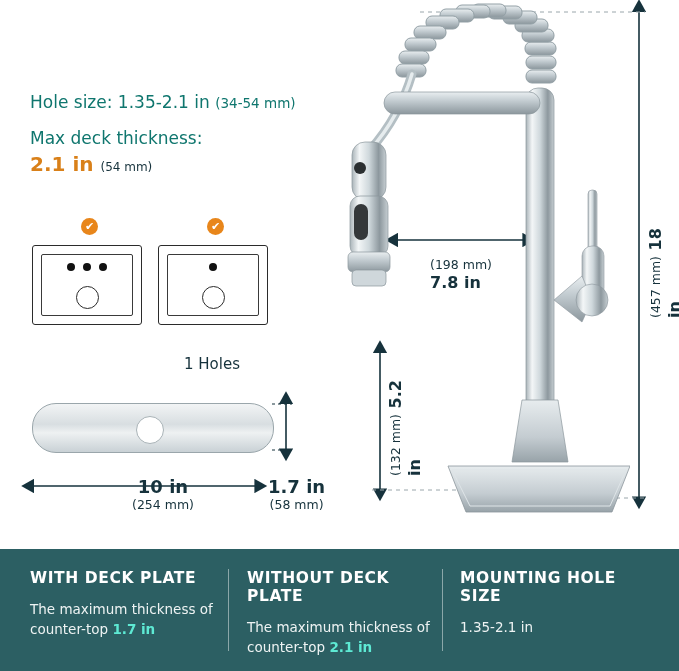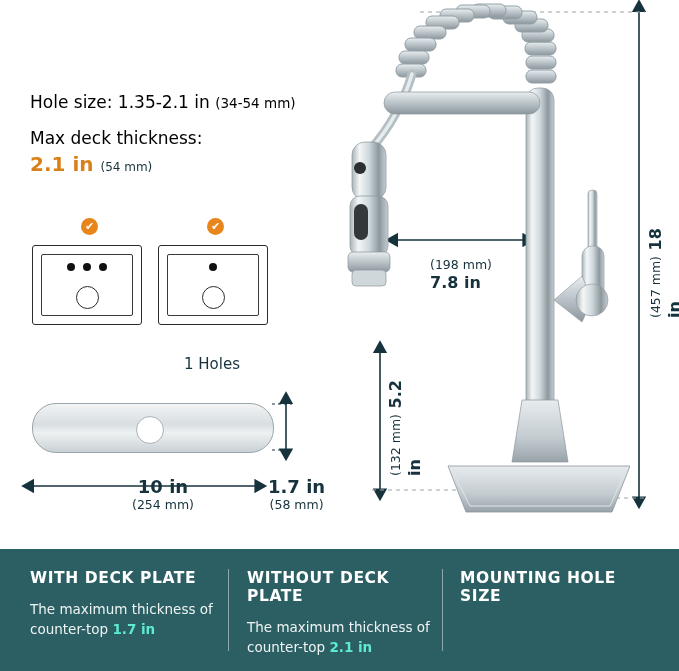--- a/index.html
+++ b/index.html
@@ -33,21 +33,21 @@
     font-size: 23px;
     letter-spacing: 0.4px;
     color: #16323c;
     line-height: 1.22;
     text-transform: uppercase;
   }
   .spec {
     position: absolute;
     left: 30px;
     font-family: "DejaVu Sans", sans-serif;
-    color: #000000;
+    color: #0f766e;
     font-size: 17px;
   }
   .spec-hole { top: 92px; }
   .spec-deck { top: 128px; }
   .spec-val {
     position: absolute;
     left: 30px;
     top: 152px;
     font-family: "DejaVu Sans", sans-serif;
     font-weight: bold;
@@ -386,16 +386,19 @@
 
     <div class="col" id="band-c2">
       <div class="t">WITHOUT DECK PLATE</div>
       <div class="d">
         <span>The maximum thickness of counter-top </span><b>2.1 in</b>
       </div>
     </div>
 
     <div class="col" id="band-c3">
       <div class="t">MOUNTING HOLE SIZE</div>
+      <div class="d">
+        <span>1.35-2.1 in</span>
+      </div>
     </div>
   </div>
 
 </div>
 
 </body></html>

